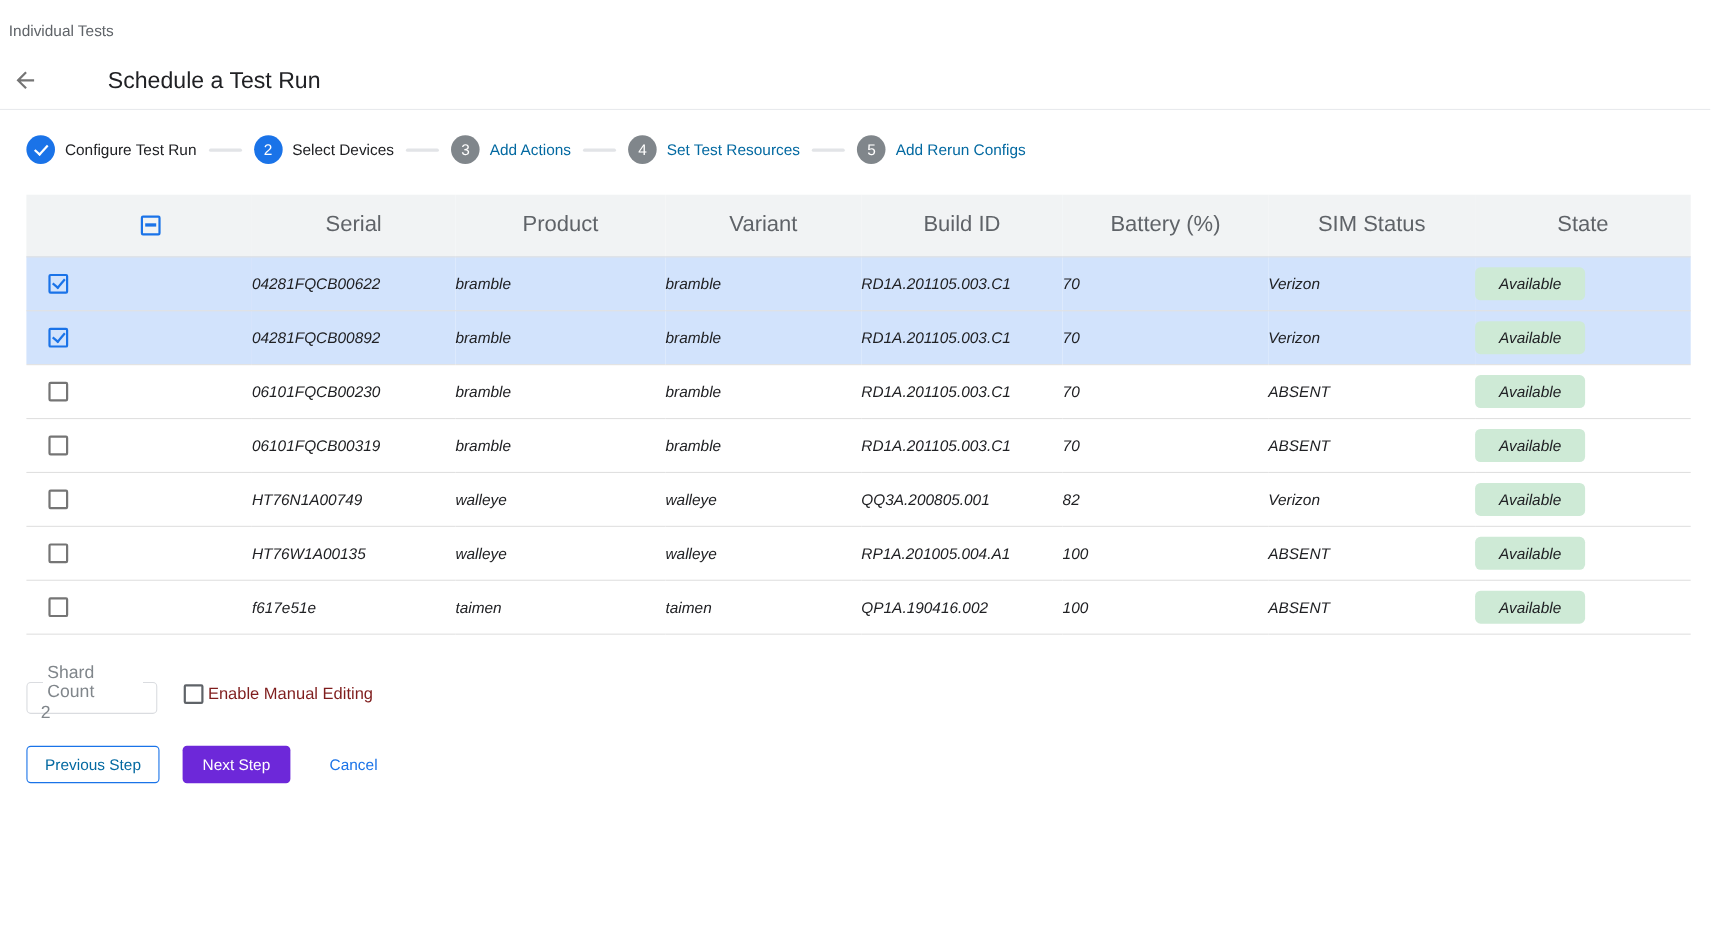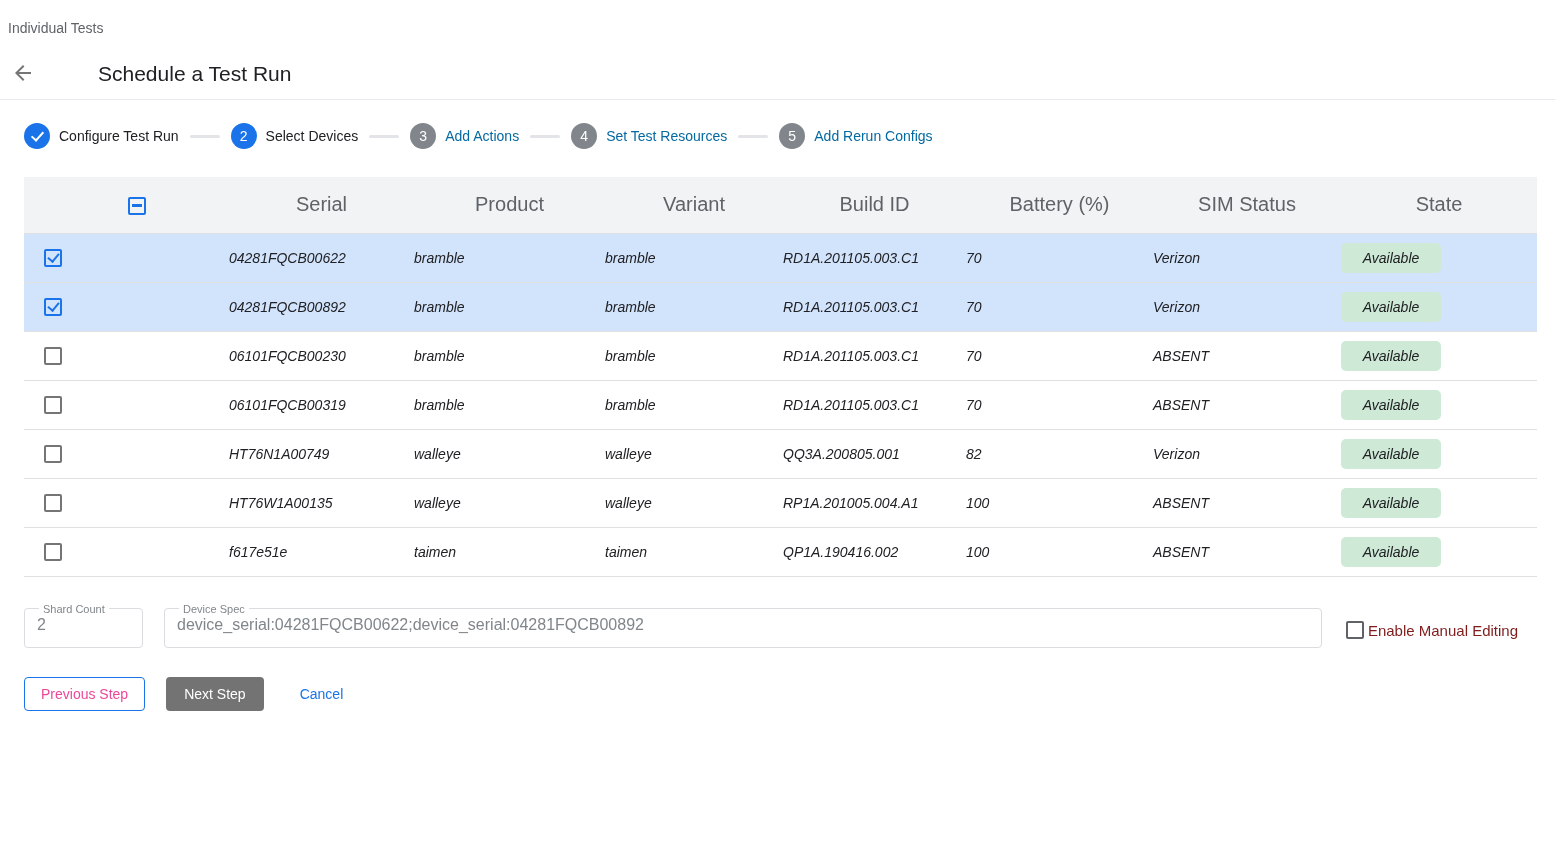--- a/index.html
+++ b/index.html
@@ -47,37 +47,37 @@
     border: solid #1a73e8; border-width: 0 2px 2px 0; transform: rotate(40deg); }
   .cb.indeterminate::after { content: ""; position: absolute; left: 2px; top: 5.5px; width: 10px;
     height: 3px; background: #1a73e8; }
 
   .badge { display: inline-block; width: 100px; height: 30px; line-height: 30px; text-align: center;
     background: #ceead6; color: #202124; border-radius: 5px; font-size: 14px; }
 
   
   .form-row { display: flex; align-items: flex-start; margin: 26px 37px 0 24px; }
   fieldset { border: 1px solid #dadce0; border-radius: 4px; padding: 0 12px 9px; height: 45px; }
-  legend { font-size: 11px; color: #80868b; padding: 0 4px; margin-left: 2px; }
+  legend { font-size: 16px; color: #80868b; padding: 0 4px; margin-left: 2px; }
   .field-input { border: none; outline: none; background: transparent; font-size: 16px;
     color: #80868b; width: 100%; padding: 1px 0 0;
     font-family: "Liberation Sans", "DejaVu Sans", sans-serif; }
   .shard-field { width: 119px; flex: none; }
   .spec-field { flex: 1; margin-left: 21px; }
   .manual-edit { display: flex; align-items: center; margin-left: 24px; align-self: center;
     margin-top: 10px; cursor: pointer; }
   .manual-edit .cb { border-color: #5f6368; }
   .manual-edit-label { font-size: 15px; color: #7f1d1d; margin-left: 4px; white-space: nowrap; }
 
   
   .actions { display: flex; align-items: center; margin: 29px 24px 0; }
   .btn { height: 34px; border-radius: 4px; font-size: 14px; font-weight: 500; cursor: pointer;
     font-family: "Liberation Sans", "DejaVu Sans", sans-serif; }
-  .btn-outlined { background: #fff; border: 1px solid #1a73e8; color: #ec4899; padding: 0 16px; }
-  .btn-filled { background: #737373; border: none; color: #fff; padding: 0 18px; margin-left: 21px; text-align: center; }
+  .btn-outlined { background: #fff; border: 1px solid #1a73e8; color: #0369a1; padding: 0 16px; }
+  .btn-filled { background: #6d28d9; border: none; color: #fff; padding: 0 18px; margin-left: 21px; text-align: center; }
   .btn-text { background: transparent; border: none; color: #1a73e8; padding: 0 12px; margin-left: 24px; }
 </style>
 </head>
 <body>
 
 <div class="page-header">
   <div class="breadcrumb">Individual Tests</div>
   <div class="title-row">
     <button class="back-btn">
       <span>
@@ -216,24 +216,20 @@
       </tr>
     </tbody>
   </table>
 </div>
 
 <div class="form-row">
   <fieldset class="shard-field">
     <legend>Shard Count</legend>
     <input class="field-input" type="text" value="2" style="">
   </fieldset>
-  <fieldset class="spec-field">
-    <legend>Device Spec</legend>
-    <input class="field-input" type="text" value="device_serial:04281FQCB00622;device_serial:04281FQCB00892" style="">
-  </fieldset>
   <div class="manual-edit">
     <span class="cb"></span>
     <span class="manual-edit-label">Enable Manual Editing</span>
   </div>
 </div>
 
 <div class="actions">
   <button class="btn btn-outlined">Previous Step</button>
   <button class="btn btn-filled">Next Step</button>
   <button class="btn btn-text">Cancel</button>

